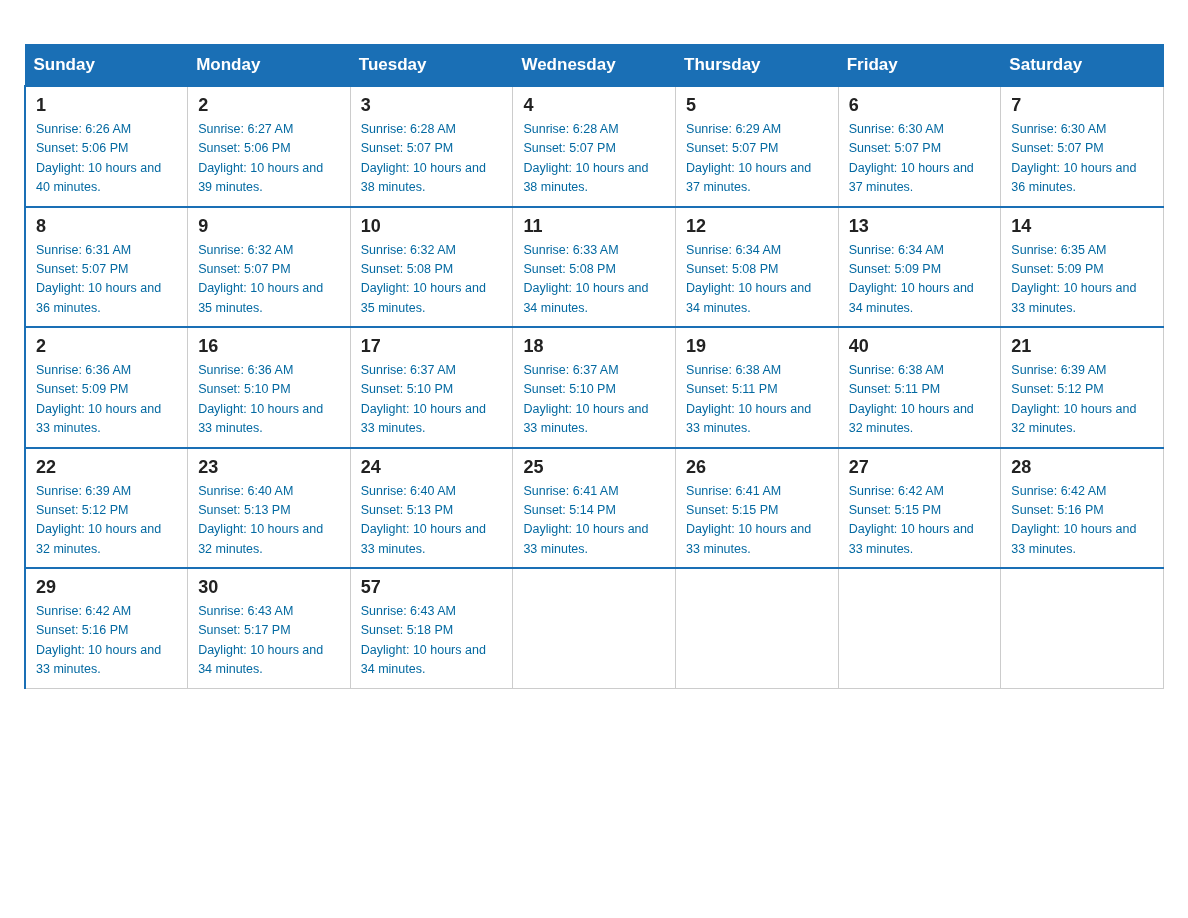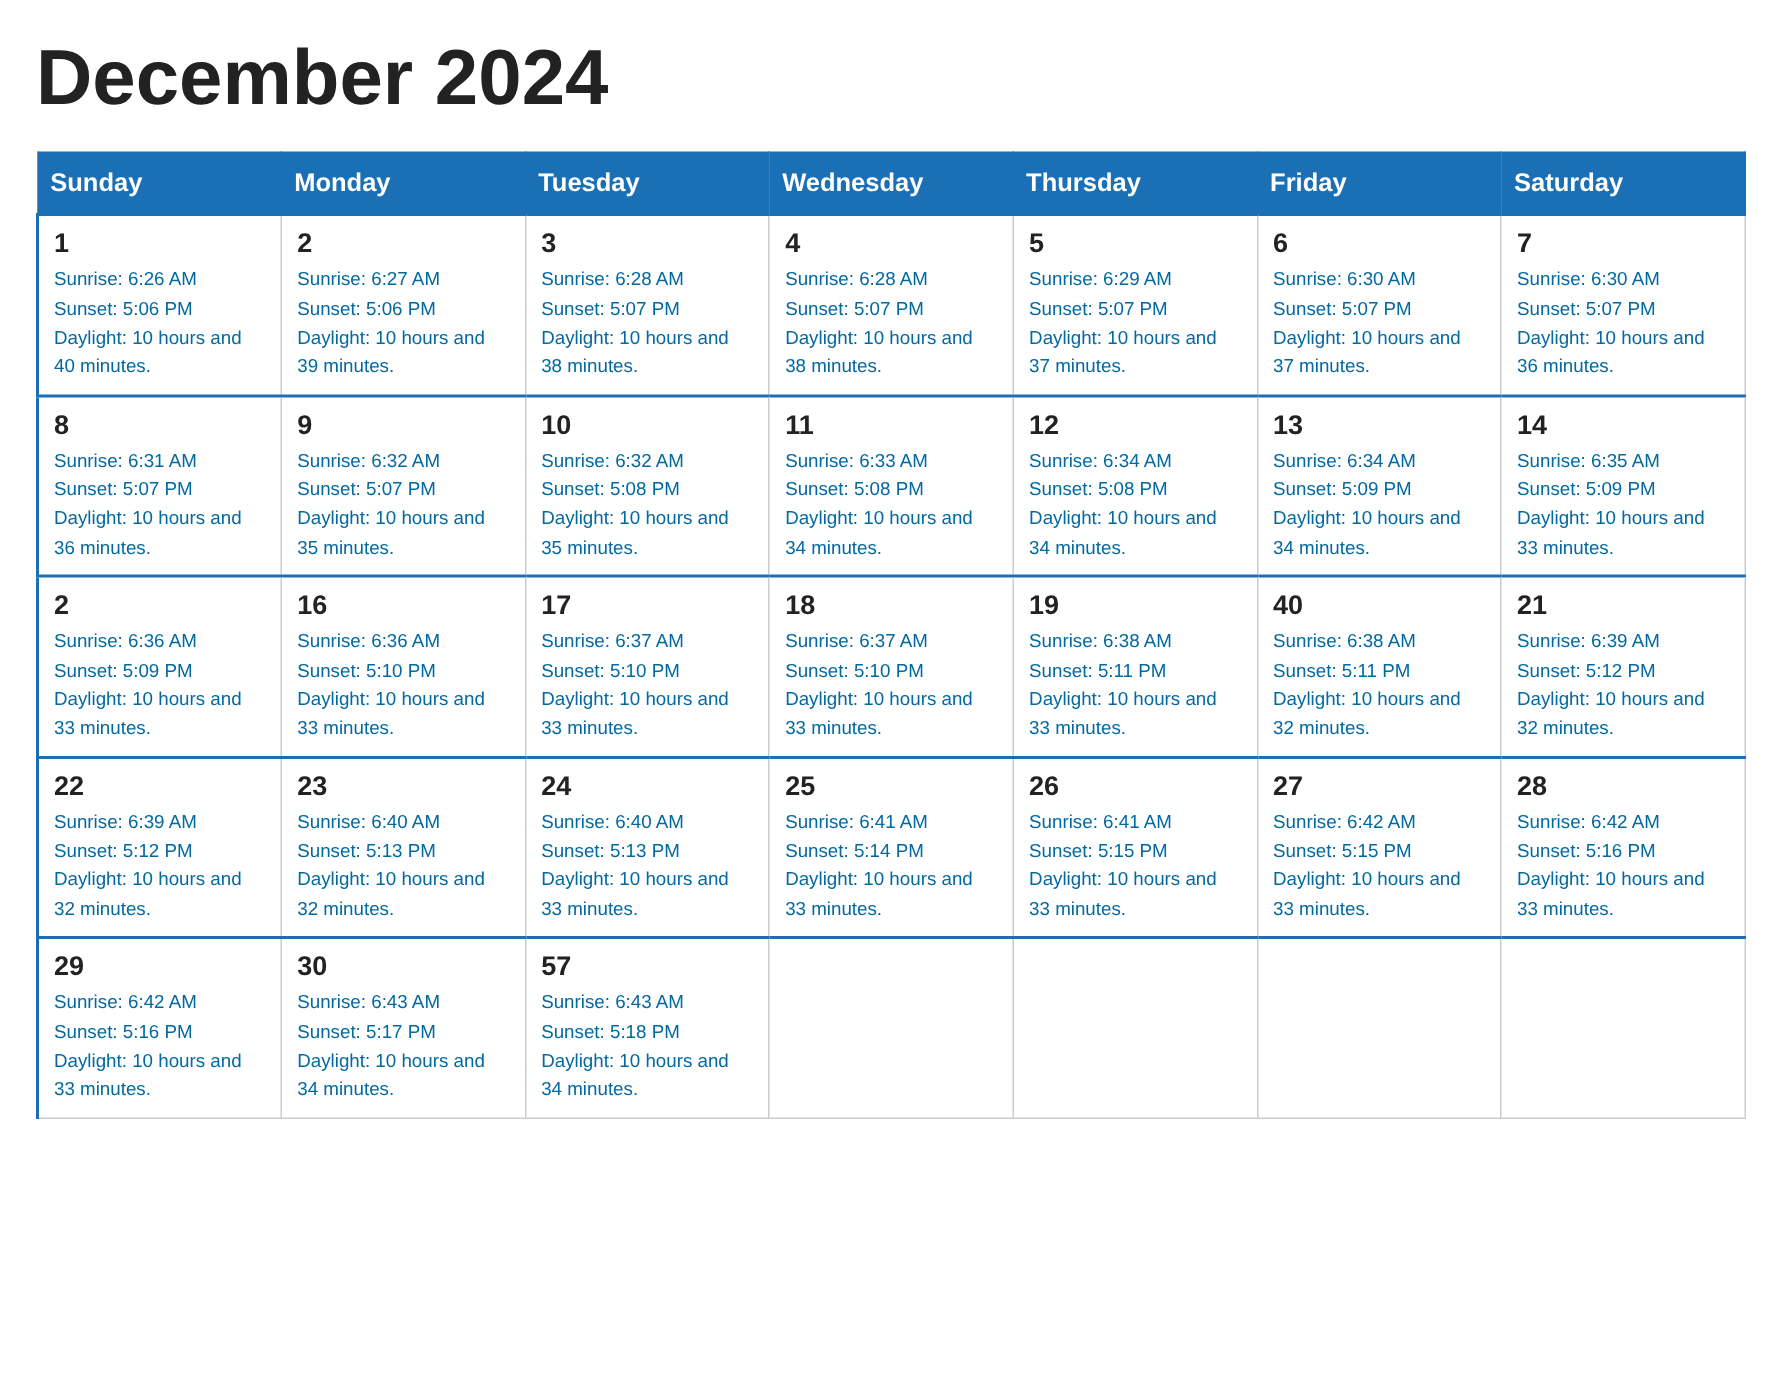--- a/index.html
+++ b/index.html
@@ -89,21 +89,20 @@
     }
     .week-row td {
       border-top: 2px solid #1a6fb5;
     }
   </style>
 </head>
 <body>
 
 <div class="header">
   <div class="title-block">
-    <div class="month-title">December 2024</div>
   </div>
 </div>
 
 <table class="calendar-table">
   <thead>
     <tr>
     <th>Sunday</th>
         <th>Monday</th>
         <th>Tuesday</th>
         <th>Wednesday</th>

